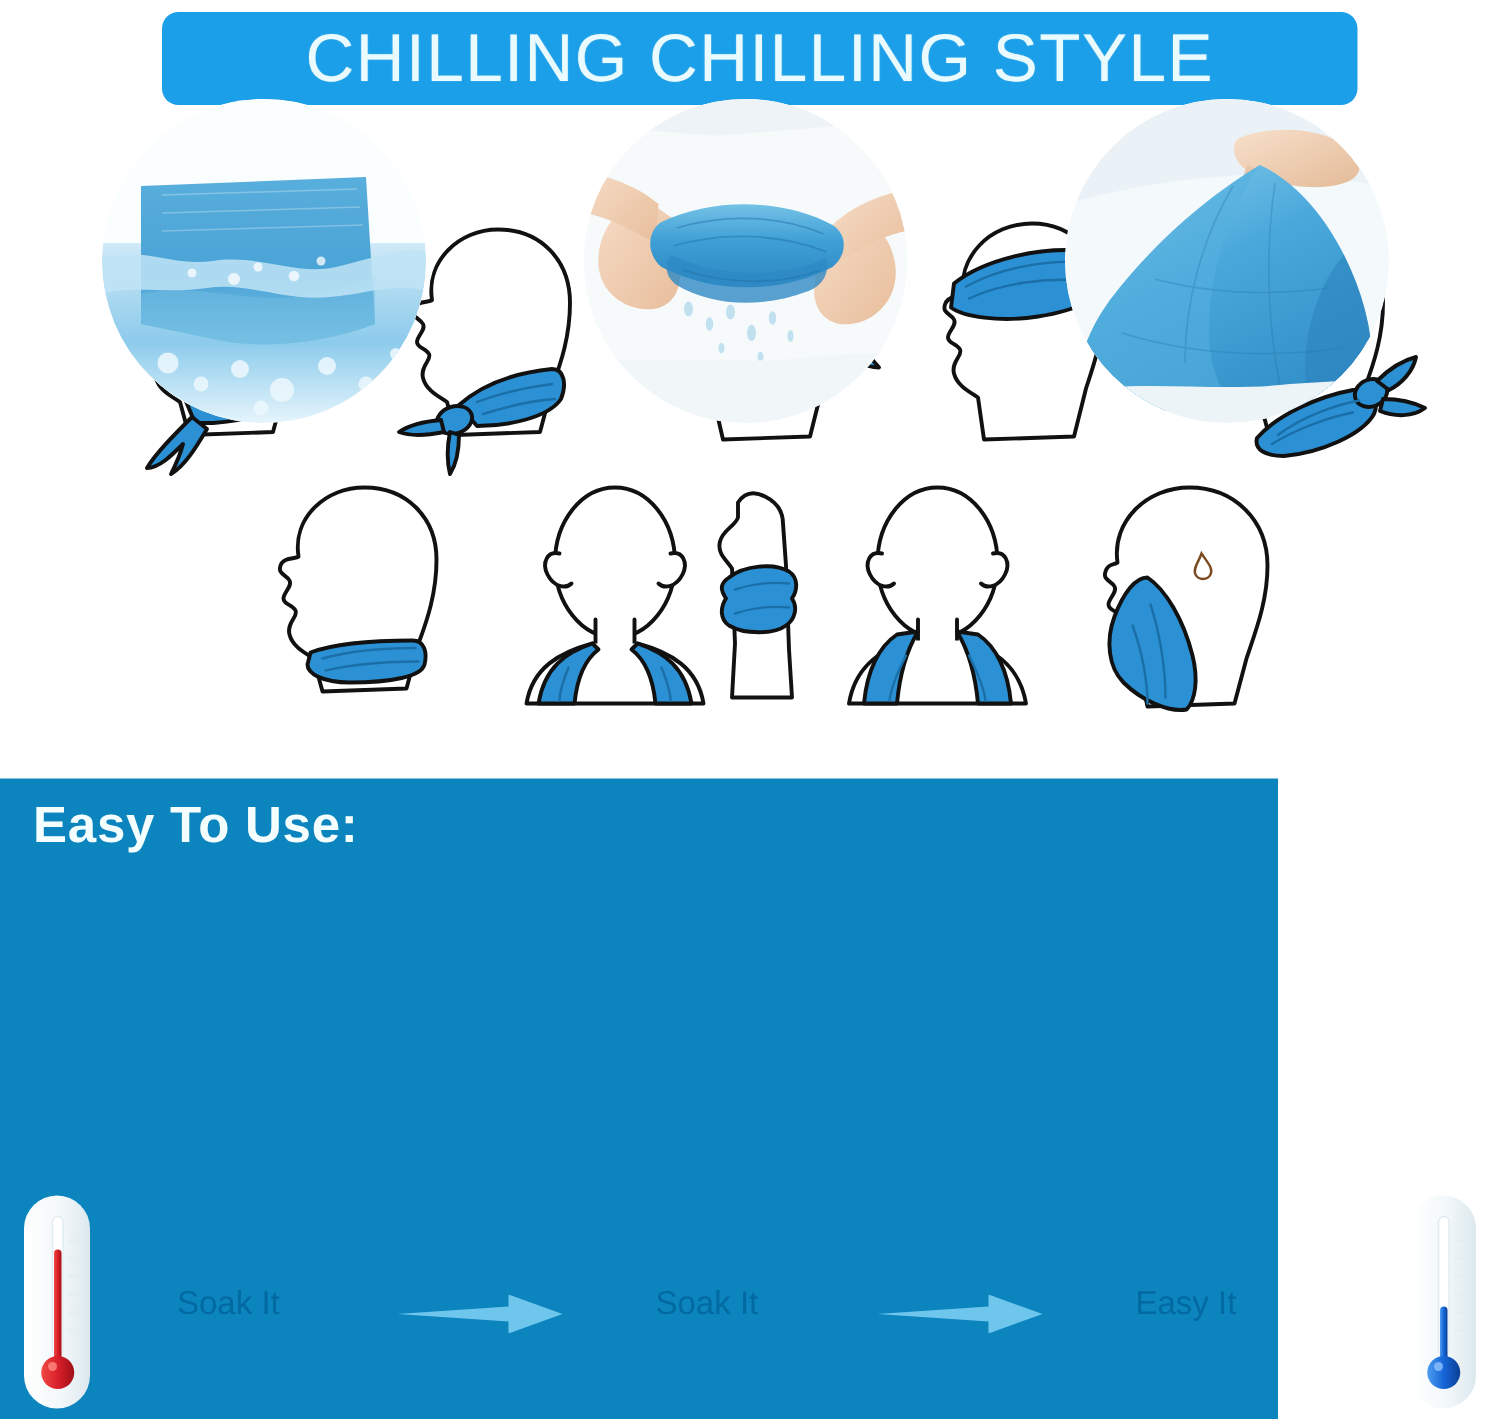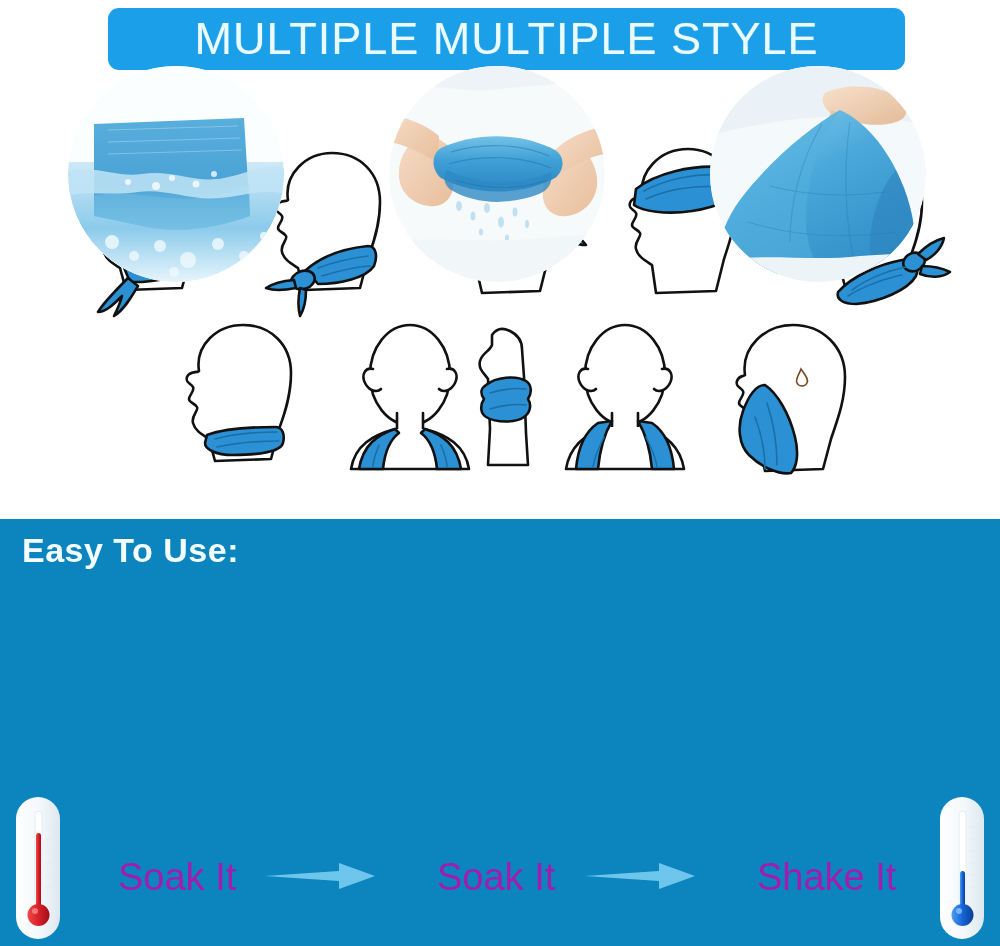--- a/index.html
+++ b/index.html
@@ -37,21 +37,21 @@
     width:1000px; height:415px;
     background:#ffffff;
   }
   .style-fig{position:absolute;}
   .style-fig svg{display:block;overflow:visible;}
 
   
   #easy-panel{
     position:absolute;
     left:0; top:519px;
-    width:1000px; height:427px;
+    width:852px; height:427px;
     background:#0C85BE;
   }
   #easy-title{
     position:absolute;
     left:22px; top:12px;
     color:#F4FEFF;
     font-size:34px;
     font-weight:bold;
     letter-spacing:.5px;
     font-family:"Liberation Sans", sans-serif;
@@ -67,22 +67,22 @@
   }
   #photo-1{left:68px;top:66px;}
   #photo-2{left:389px;top:66px;}
   #photo-3{left:710px;top:66px;}
   .photo-circle svg{display:block;}
 
   
   .step-caption{
     position:absolute;
     top:856px;
-    color:#a21caf;
-    font-size:38px;
+    color:#0369a1;
+    font-size:22px;
     font-weight:400;
     font-family:"Liberation Sans", sans-serif;
     white-space:nowrap;
   }
   #cap-1{left:118px;}
   #cap-2{left:437px;}
   #cap-3{left:757px;}
 
   .step-arrow{
     position:absolute;
@@ -97,21 +97,21 @@
     position:absolute;
     width:56px;height:150px;
   }
   #thermo-left{left:10px;top:793px;}
   #thermo-right{left:934px;top:793px;}
 </style>
 </head>
 <body>
 
 <div id="title-banner">
-  <span class="title-text">MULTIPLE  MULTIPLE  STYLE</span>
+  <span class="title-text">CHILLING  CHILLING  STYLE</span>
 </div>
 
 <div id="styles-area">
 
   <div class="style-fig" style="left:70px;top:45px;">
     <svg width="160" height="175" viewBox="0 0 160 175">
       <g fill="#fff" stroke="#111" stroke-width="2.6" stroke-linejoin="round" stroke-linecap="round">
         <path d="M40 60 C36 34 58 13 84 13 C112 13 132 33 132 62 C132 84 126 102 120 118 L112 148 L56 150 L50 128
                  C44 124 36 120 34 112 C32 104 40 100 38 96 C36 92 30 92 30 88 C30 84 36 80 34 76 C32 72 26 72 28 66
                  C30 60 38 62 40 60 Z"></path>
@@ -449,21 +449,21 @@
   </svg>
 </div>
 
 <div class="step-caption" id="cap-2">Soak It</div>
 <div class="step-arrow" id="arrow-2">
   <svg width="110" height="26" viewBox="0 0 110 26">
     <path d="M0 13 L74 8 L74 0 L110 13 L74 26 L74 18 Z" fill="#6FC6EC"></path>
   </svg>
 </div>
 
-<div class="step-caption" id="cap-3">Shake It</div>
+<div class="step-caption" id="cap-3">Easy It</div>
 
 <div class="thermo" id="thermo-left">
   <svg width="56" height="150" viewBox="0 0 56 150">
     <defs>
       <linearGradient id="bodyG1" x1="0" y1="0" x2="1" y2="0">
         <stop offset="0%" stop-color="#FFFFFF"></stop>
         <stop offset="55%" stop-color="#F3F8FA"></stop>
         <stop offset="100%" stop-color="#DCE8EE"></stop>
       </linearGradient>
       <linearGradient id="redG" x1="0" y1="0" x2="1" y2="0">

